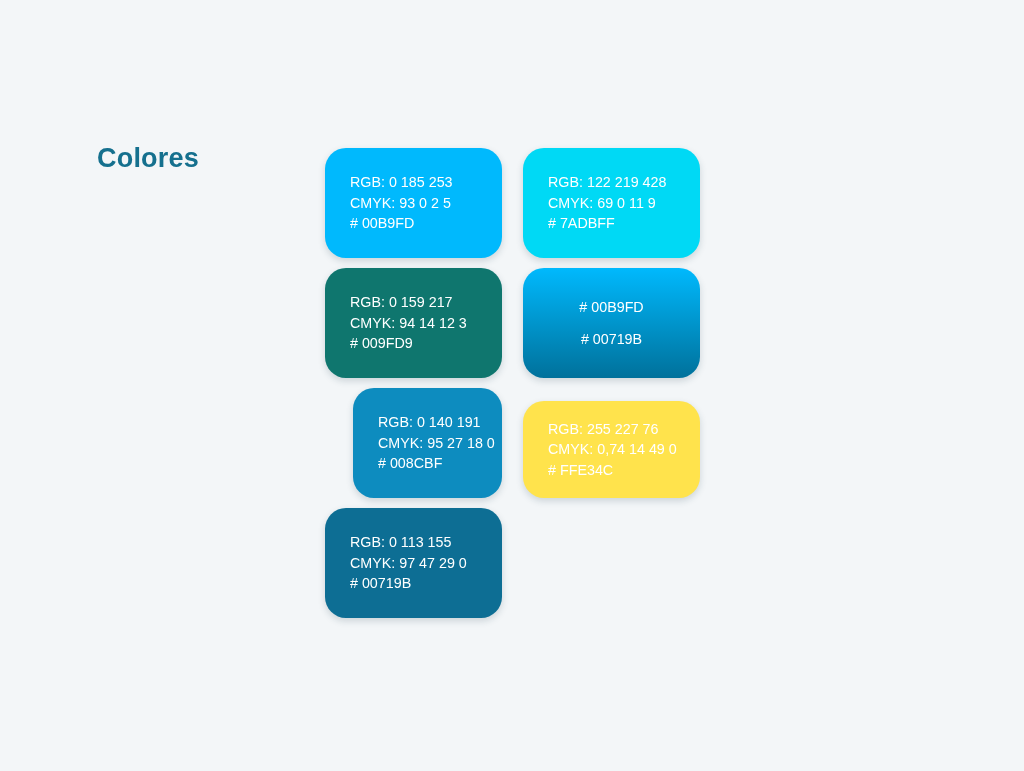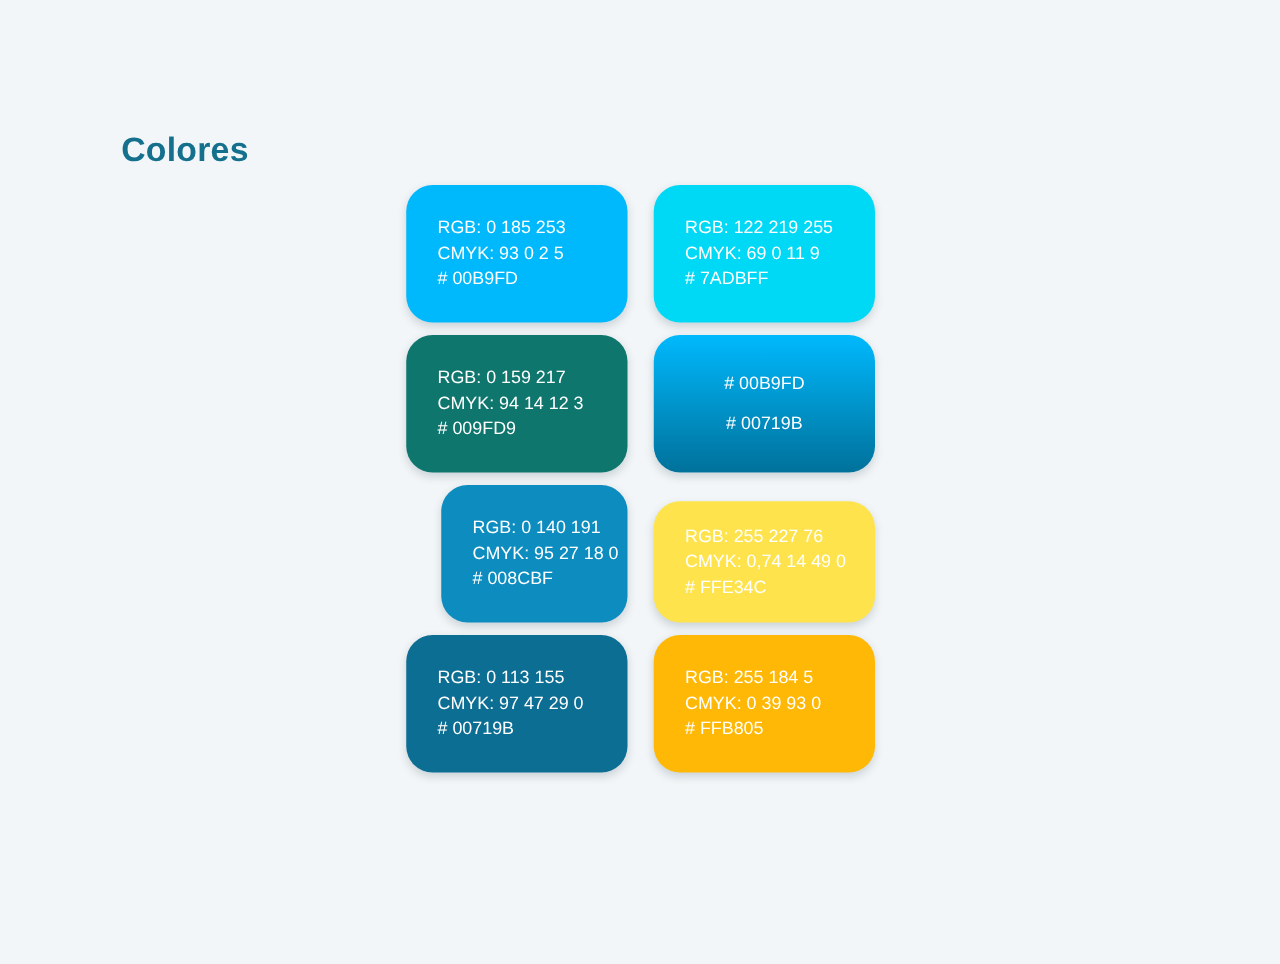--- a/index.html
+++ b/index.html
@@ -58,33 +58,33 @@
     text-align: center;
     line-height: 32px;
   }
   .swatch-line {
     display: block;
   }
 </style>
 </head>
 <body style="background: rgb(243, 246, 248);">
 
-<div id="page-title" style="color: rgb(21, 112, 142);">Colores</div>
+<div id="page-title" style="color: rgb(21, 112, 142); margin-top: 38px;">Colores</div>
 
 <div id="palette-grid">
     <div class="swatch-card" style="background: rgb(0, 185, 253);">
       <div class="swatch-text">
         <span class="swatch-line">RGB: 0 185 253</span>
         <span class="swatch-line">CMYK: 93 0 2 5</span>
         <span class="swatch-line"># 00B9FD</span>
       </div>
     </div>
     <div class="swatch-card" style="background: rgb(0, 217, 245);">
       <div class="swatch-text">
-        <span class="swatch-line">RGB: 122 219 255</span>
+        <span class="swatch-line">RGB: 122 219 428</span>
         <span class="swatch-line">CMYK: 69 0 11 9</span>
         <span class="swatch-line"># 7ADBFF</span>
       </div>
     </div>
     <div class="swatch-card" style="background: #0f766e;">
       <div class="swatch-text">
         <span class="swatch-line">RGB: 0 159 217</span>
         <span class="swatch-line">CMYK: 94 14 12 3</span>
         <span class="swatch-line"># 009FD9</span>
       </div>
@@ -109,20 +109,13 @@
         <span class="swatch-line"># FFE34C</span>
       </div>
     </div>
     <div class="swatch-card" style="background: rgb(13, 110, 148);">
       <div class="swatch-text">
         <span class="swatch-line">RGB: 0 113 155</span>
         <span class="swatch-line">CMYK: 97 47 29 0</span>
         <span class="swatch-line"># 00719B</span>
       </div>
     </div>
-    <div class="swatch-card" style="background: rgb(255, 184, 5);">
-      <div class="swatch-text">
-        <span class="swatch-line">RGB: 255 184 5</span>
-        <span class="swatch-line">CMYK: 0 39 93 0</span>
-        <span class="swatch-line"># FFB805</span>
-      </div>
-    </div>
   </div>
 
 </body></html>

